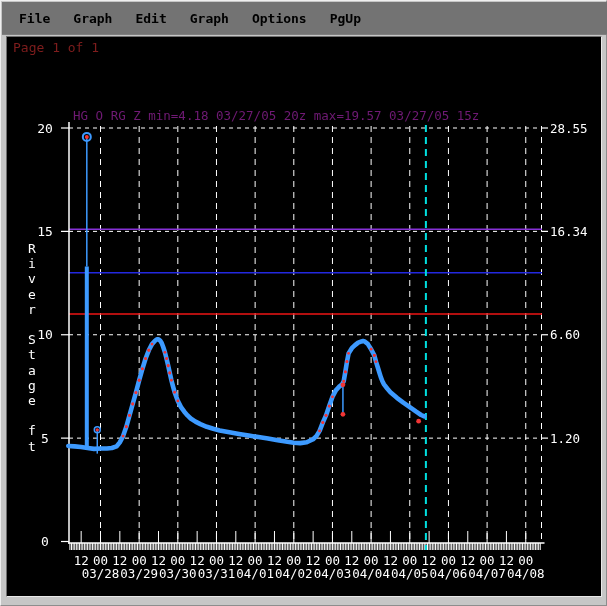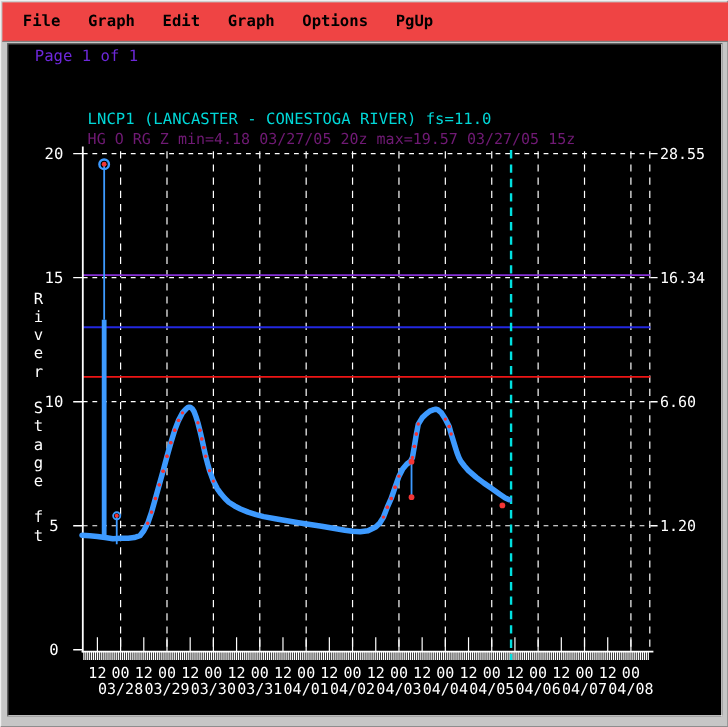--- a/index.html
+++ b/index.html
@@ -6,37 +6,37 @@
   body{
     width:607px;height:606px;position:relative;overflow:hidden;
     background:#c6c6c6;
     font-family:"DejaVu Sans Mono", monospace;
   }
   .window{position:absolute;left:0;top:0;width:607px;height:606px;
     border-top:1px solid #efefef;border-left:1px solid #efefef;
     border-right:1px solid #8d8d8d;border-bottom:1px solid #8d8d8d;box-sizing:border-box;}
   .menubar{
     position:absolute;left:1px;top:1px;width:605px;height:33px;
-    background:#ef4444;border-bottom:1px solid #7f7f7f;
+    background:#737373;border-bottom:1px solid #7f7f7f;
     display:flex;align-items:center;box-sizing:border-box;padding-left:13px;
   }
   .menu-item{
     color:#000;font-size:13px;font-weight:bold;letter-spacing:0px;
     margin-right:15px;padding:2px 4px;white-space:pre;cursor:default;
   }
   .canvas{
     position:absolute;left:5px;top:35px;width:596px;height:561px;
     background:#000;
     border-top:1px solid #6f6f6f;border-left:1px solid #6f6f6f;
     border-right:1px solid #e9e9e9;border-bottom:1px solid #e9e9e9;
     box-sizing:border-box;
   }
   .page-indicator{
     position:absolute;left:12px;top:39px;
-    font-size:13px;color:#6d28d9;white-space:pre;margin-left:16px;
+    font-size:13px;color:#7f1d1d;white-space:pre;
   }
   .plot-title{
     position:absolute;left:72px;top:91px;
     font-size:13px;color:#00d7d7;white-space:pre;
   }
   .plot-subtitle{
     position:absolute;left:72px;top:107px;
     font-size:12.5px;color:#701a75;white-space:pre;
   }
   svg#chart{position:absolute;left:0;top:0;pointer-events:none;}
@@ -51,21 +51,20 @@
     <span class="menu-item">Graph</span>
     <span class="menu-item">Edit</span>
     <span class="menu-item">Graph</span>
     <span class="menu-item">Options</span>
     <span class="menu-item">PgUp</span>
   </div>
 
   <div class="canvas"></div>
 
   <div class="page-indicator">Page 1 of 1</div>
-  <div class="plot-title">LNCP1 (LANCASTER - CONESTOGA RIVER) fs=11.0</div>
   <div class="plot-subtitle">HG O RG Z min=4.18 03/27/05 20z max=19.57 03/27/05 15z</div>
 
   <svg id="chart" width="607" height="606">
       <line x1="99.5" y1="125" x2="99.5" y2="542" stroke="#ffffff" stroke-width="1" stroke-dasharray="6 5"></line>
       <line x1="138.16" y1="125" x2="138.16" y2="542" stroke="#ffffff" stroke-width="1" stroke-dasharray="6 5"></line>
       <line x1="176.82" y1="125" x2="176.82" y2="542" stroke="#ffffff" stroke-width="1" stroke-dasharray="6 5"></line>
       <line x1="215.48" y1="125" x2="215.48" y2="542" stroke="#ffffff" stroke-width="1" stroke-dasharray="6 5"></line>
       <line x1="254.14" y1="125" x2="254.14" y2="542" stroke="#ffffff" stroke-width="1" stroke-dasharray="6 5"></line>
       <line x1="292.79999999999995" y1="125" x2="292.79999999999995" y2="542" stroke="#ffffff" stroke-width="1" stroke-dasharray="6 5"></line>
       <line x1="331.46" y1="125" x2="331.46" y2="542" stroke="#ffffff" stroke-width="1" stroke-dasharray="6 5"></line>

